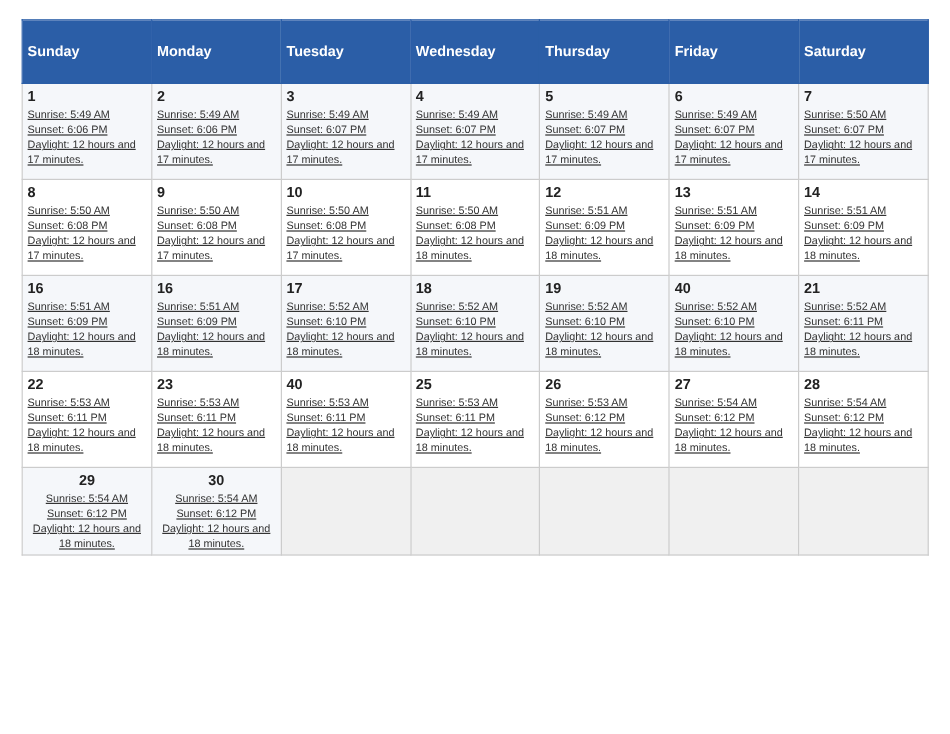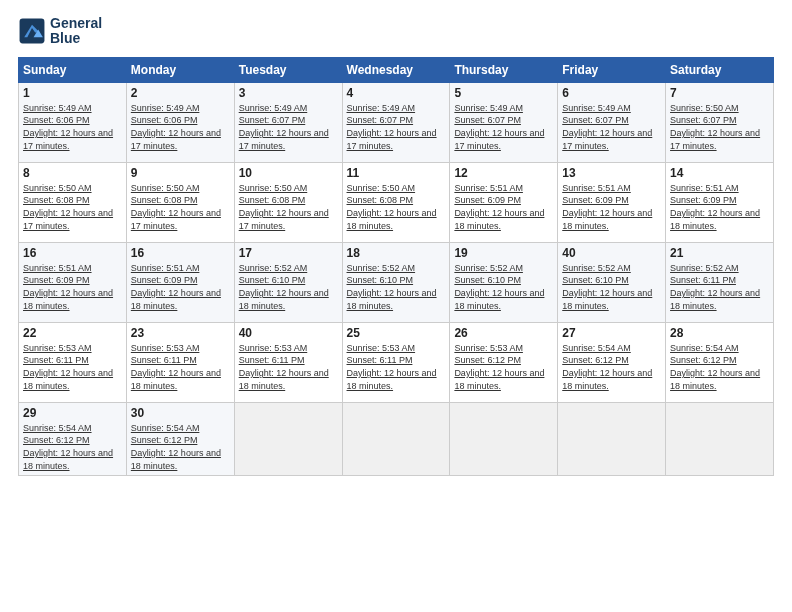--- a/index.html
+++ b/index.html
@@ -54,21 +54,21 @@
     table {
       width: 100%;
       border-collapse: collapse;
       table-layout: fixed;
     }
     thead th {
       background: #2b5ea7;
       color: #fff;
       font-size: 12px;
       font-weight: bold;
-      padding: 5px 4px;
+      padding: 19px 4px;
       text-align: left;
       border: 1px solid #2b5ea7;
       margin-top: 12px;
     }
     tbody td {
       border: 1px solid #ccc;
       vertical-align: top;
       padding: 3px 4px;
       font-size: 9.5px;
       color: #222;
@@ -91,43 +91,27 @@
       font-size: 9px;
       color: #333;
       line-height: 1.4;
       text-decoration: underline;
     }
     .empty-cell {
       background: #f0f0f0 !important;
     }
     .last-row td {
       height: 70px;
+      text-align: center;
     }
   </style>
 </head>
 <body>
 
 <div class="page">
-  <div class="header-row">
-    <div class="logo">
-      <svg class="logo-icon" viewBox="0 0 36 36">
-        <rect x="2" y="2" width="32" height="32" rx="4" fill="#1a3a5c"></rect>
-        <polygon points="8,26 18,10 28,20 22,20 18,14 12,26" fill="#4a90d9"></polygon>
-        <polygon points="20,26 26,16 32,26" fill="#6ab0f5"></polygon>
-      </svg>
-      <div class="logo-text">
-        <div>General</div>
-        <div>Blue</div>
-      </div>
-    </div>
-    <div class="title-section">
-      <div class="cal-title"></div>
-      <div class="cal-subtitle"></div>
-    </div>
-  </div>
 
   <table>
     <thead>
       <tr>
       <th>Sunday</th>
           <th>Monday</th>
           <th>Tuesday</th>
           <th>Wednesday</th>
           <th>Thursday</th>
           <th>Friday</th>

